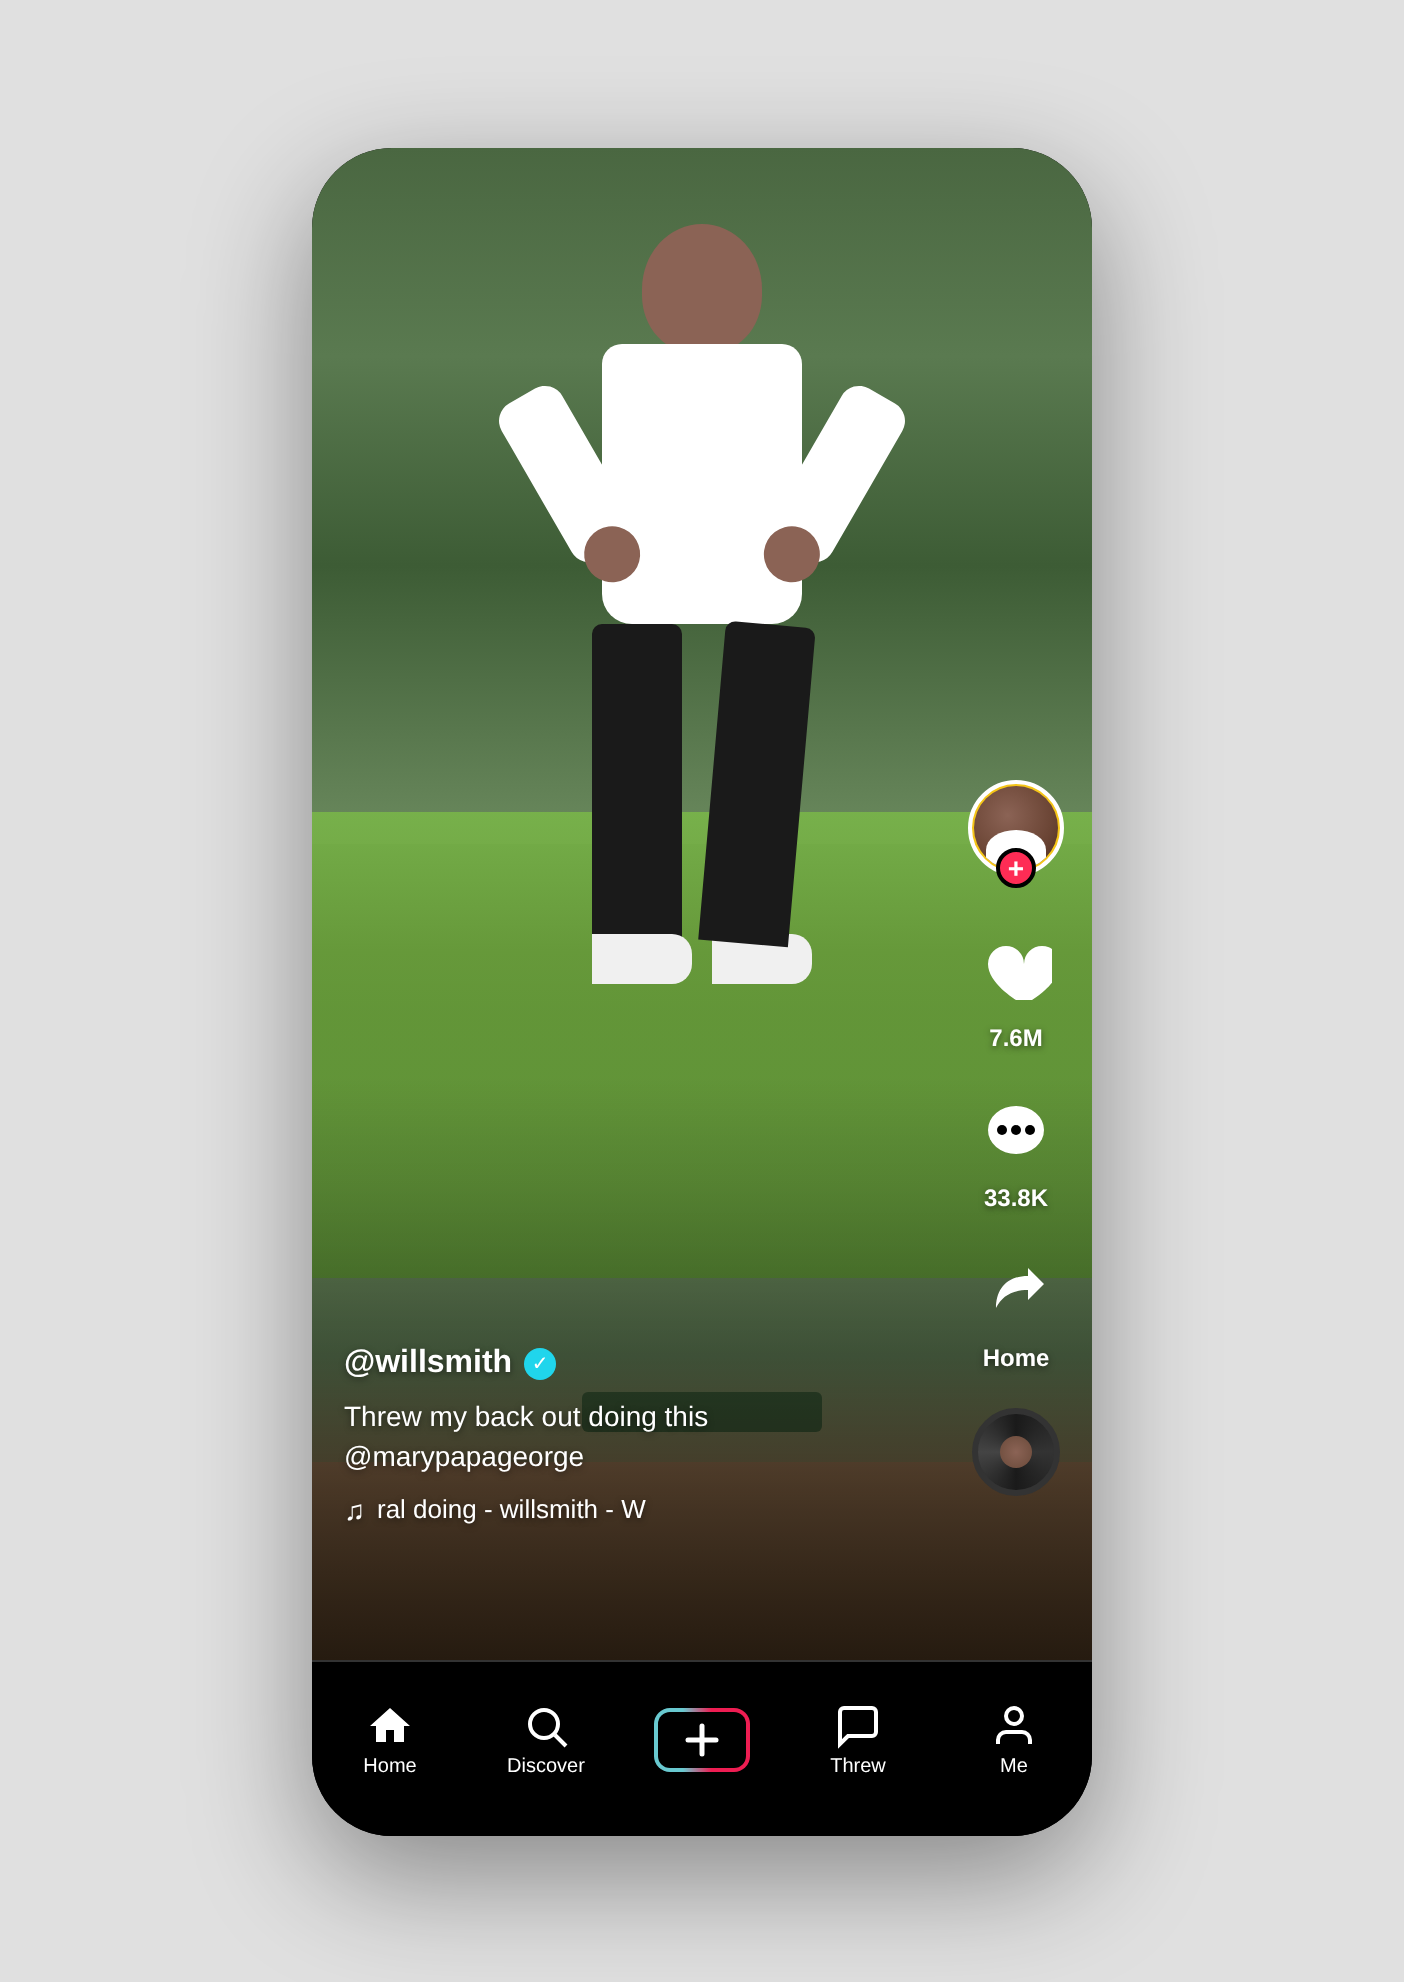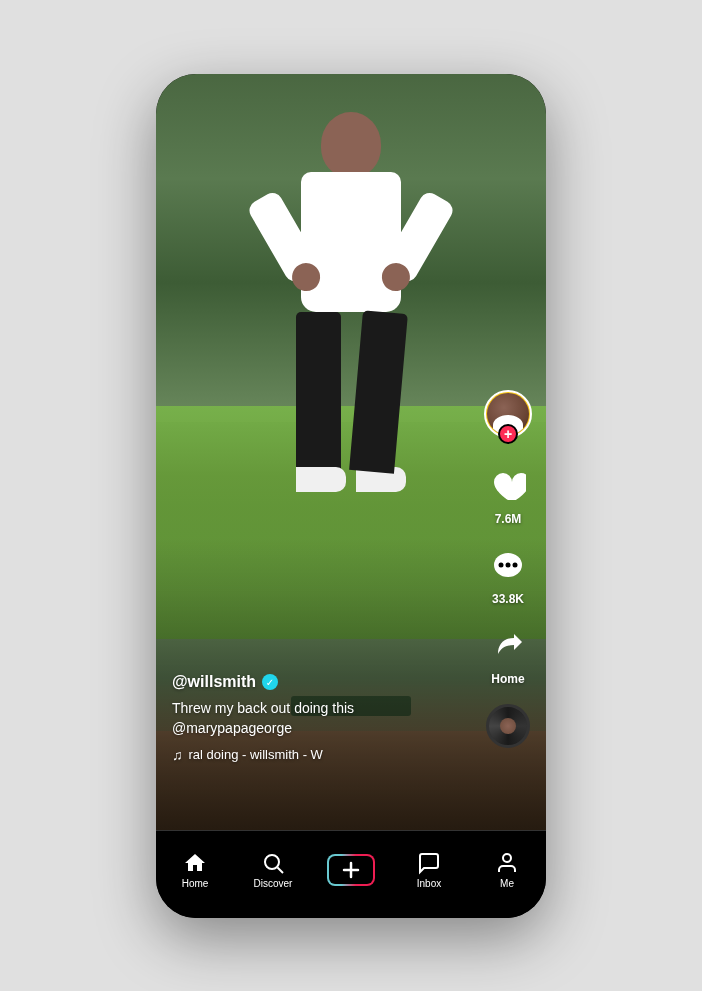--- a/index.html
+++ b/index.html
@@ -519,21 +519,21 @@
         </div>
       </div>
     </div>
 
     <div class="nav-item">
       <span class="nav-icon">
         <svg width="24" height="24" viewBox="0 0 24 24" fill="none" stroke="white" stroke-width="2">
           <path d="M21 15a2 2 0 01-2 2H7l-4 4V5a2 2 0 012-2h14a2 2 0 012 2z"></path>
         </svg>
       </span>
-      <span class="nav-label">Inbox</span>
+      <span class="nav-label">Threw</span>
     </div>
 
     <div class="nav-item">
       <span class="nav-icon">
         <svg width="24" height="24" viewBox="0 0 24 24" fill="none" stroke="white" stroke-width="2">
           <path d="M20 21v-2a4 4 0 00-4-4H8a4 4 0 00-4 4v2"></path>
           <circle cx="12" cy="7" r="4"></circle>
         </svg>
       </span>
       <span class="nav-label">Me</span>

